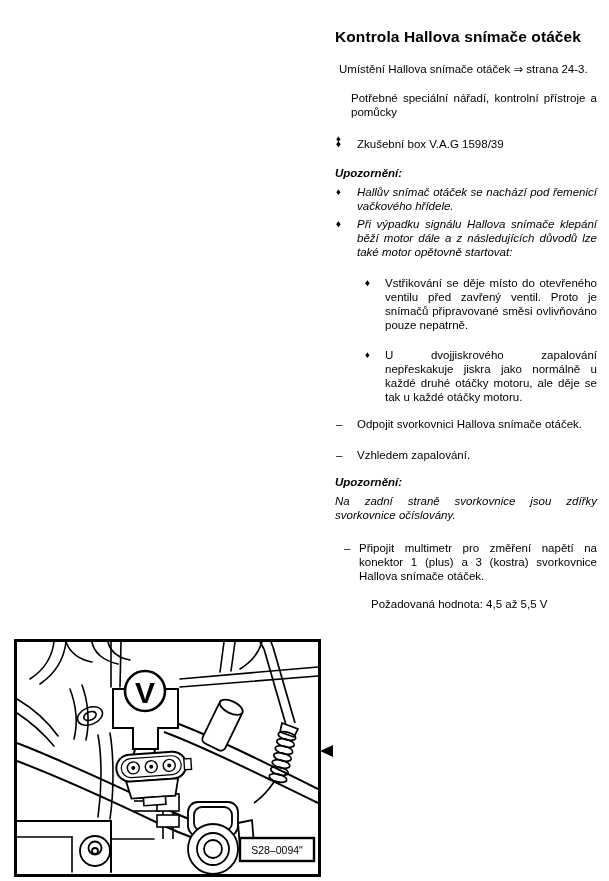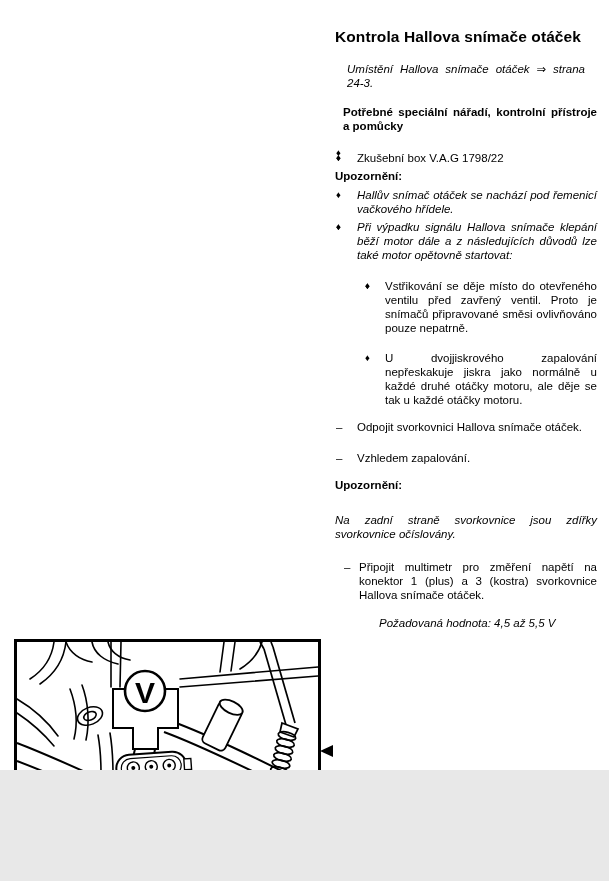--- a/index.html
+++ b/index.html
@@ -1,44 +1,44 @@
 <!DOCTYPE html>
 <html><head>
 <meta charset="utf-8">
 <style>
   html,body { margin:0; padding:0; background:#e8e8e8; }
   .page {
-    position:relative; width:609px; height:770px; background:#ffffff;
+    position:relative; width:609px; height:881px; background:#ffffff;
     font-family:"Liberation Sans","DejaVu Sans",sans-serif; color:#000;
     overflow:hidden; margin:0 auto;
   }
   .text-col {
     position:absolute; left:335px; top:28px; width:262px;
     font-size:11.5px; line-height:14px;
   }
   .doc-title { font-size:15.5px; line-height:17px; font-weight:bold; margin:0; letter-spacing:0.1px; }
-  .para { margin:12px; text-align:justify;font-style:italic; }
+  .para { margin:4px; text-align:justify; }
   .para.intro { margin-top:17px; }
-  .subheading { font-weight:bold; text-align:justify; margin:15px 0 0 8px; }
+  .subheading { font-weight:normal; text-align:justify; margin:15px 0 0 16px; }
   .item { position:relative; padding-left:22px; text-align:justify; }
   .item .marker { position:absolute; left:1px; top:0; font-style:normal; }
   .marker.diamond { font-size:9.5px; }
   .tool { margin-top:14px; text-align:left; }
   .tool-first { margin-top:13px; }
   .tool + .tool { margin-top:18px; }
-  .note-heading { font-weight:bold; margin:4px 0 0 0; }
+  .note-heading { font-weight:bold; font-style:italic; margin:15px 0 0 0; }
   .note-heading.second { margin-top:13px; }
   .note { font-style:italic; margin-top:4px; }
   .note-first { margin-top:5px; }
   .sub-note { padding-left:50px; margin-top:16px; font-style:normal; }
   .sub-note .marker { left:30px; }
   .sub-first { margin-top:17px; }
   .step { margin-top:17px; text-align:left; }
   .step-first { margin-top:13px; }
-  .note-para { font-style:italic; margin-top:21px; text-align:justify; }
+  .note-para { font-style:italic; margin-top:5px; text-align:justify; }
   .measure { margin-top:19px; padding-left:24px; }
   .measure .marker { left:9px; }
   .required { margin-top:14px; text-align:left;padding-left:32px; }
   .pointer-icon {
     position:absolute; left:320px; top:745px; width:0; height:0;
     border-right:13px solid #000;
     border-top:6px solid transparent;
     border-bottom:6px solid transparent;
   }
   .figure { position:absolute; left:14px; top:639px; width:307px; height:238px; }
@@ -58,21 +58,21 @@
     <p class="subheading">Potřebné speciální nářadí, kontrolní přístroje a pomůcky</p>
 
     <div class="item tool tool-first">
       <span class="marker diamond">♦</span>
     </div>
     <div class="item tool">
       <span class="marker diamond">♦</span>
     </div>
     <div class="item tool">
       <span class="marker diamond">♦</span>
-      <span>Zkušební box V.A.G 1798/22</span>
+      <span>Zkušební box V.A.G 1598/39</span>
     </div>
 
     <p class="note-heading">Upozornění:</p>
 
     <div class="item note note-first">
       <span class="marker diamond">♦</span>
       <span>Hallův snímač otáček se nachází pod řemenicí vačkového hřídele.</span>
     </div>
     <div class="item note">
       <span class="marker diamond">♦</span>

